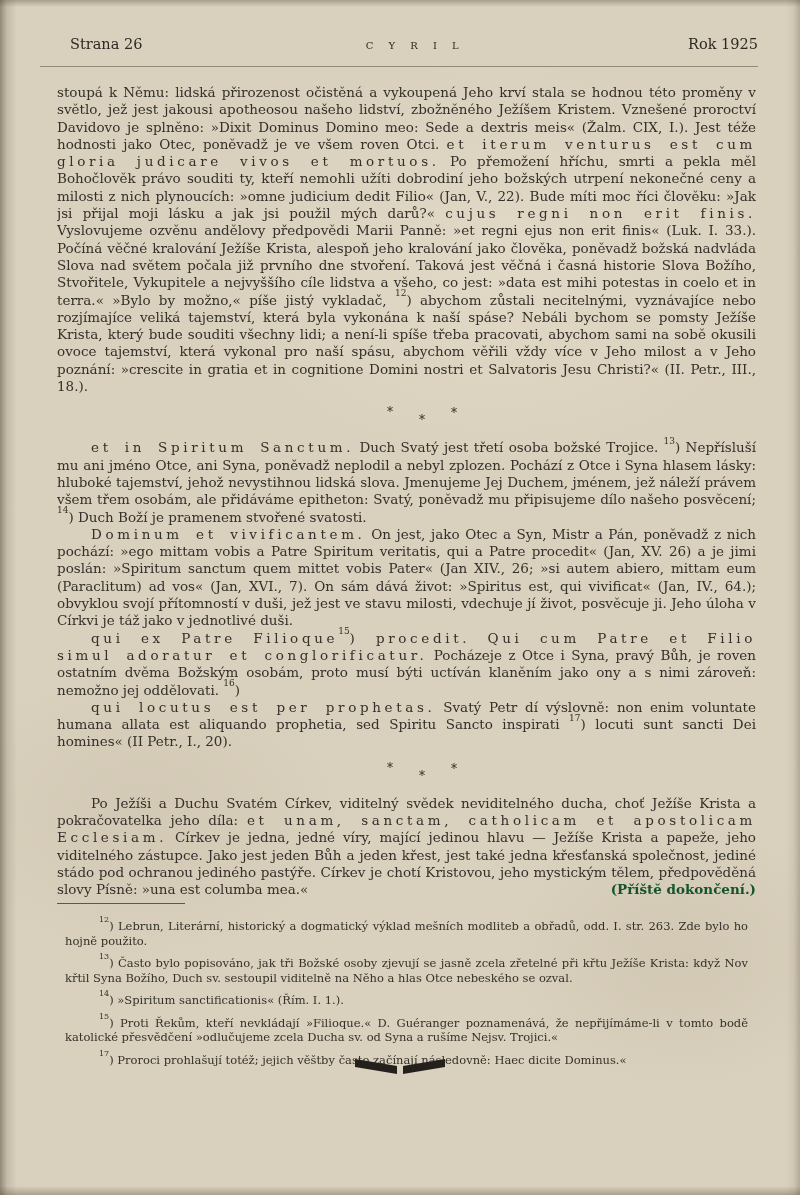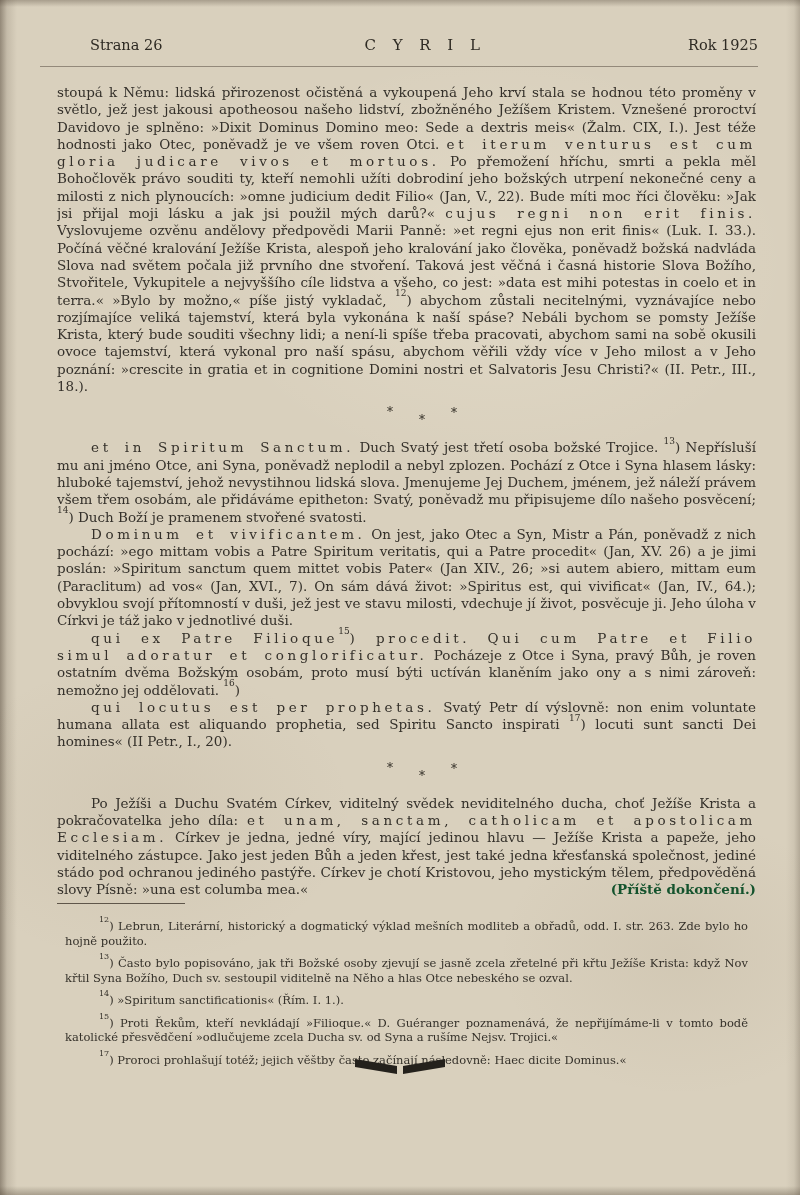--- a/index.html
+++ b/index.html
@@ -15,22 +15,22 @@
       linear-gradient(270deg, rgba(78,66,52,0.28) 0px, rgba(78,66,52,0.08) 6px, rgba(0,0,0,0) 14px),
       linear-gradient(180deg, rgba(78,66,52,0.35) 0px, rgba(0,0,0,0) 7px),
       linear-gradient(0deg, rgba(78,66,52,0.35) 0px, rgba(0,0,0,0) 9px);
     color:#322e26;
   }
   .header{
     position:absolute;top:36px;left:40px;width:720px;
     display:flex;justify-content:space-between;align-items:baseline;
     font-size:14.5px;color:#2e2a23;
   }
-  .header .pageno{margin-left:50px;}
-  .header .title{letter-spacing:6px;font-size:15px;}
+  .header .pageno{margin-left:30px;}
+  .header .title{letter-spacing:6px;font-size:10px;}
   .header .year{margin-right:2px;text-align:center;}
   .header-rule{
     position:absolute;top:66px;left:40px;width:718px;height:1px;
     background:rgba(62,52,40,0.45);
   }
   .article{
     position:absolute;top:84px;left:57px;width:699px;max-height:820px;overflow:hidden;
     font-size:13.5px;line-height:17.3px;text-align:justify;color:#34302a;
   }
   .body-p{margin:0;}

